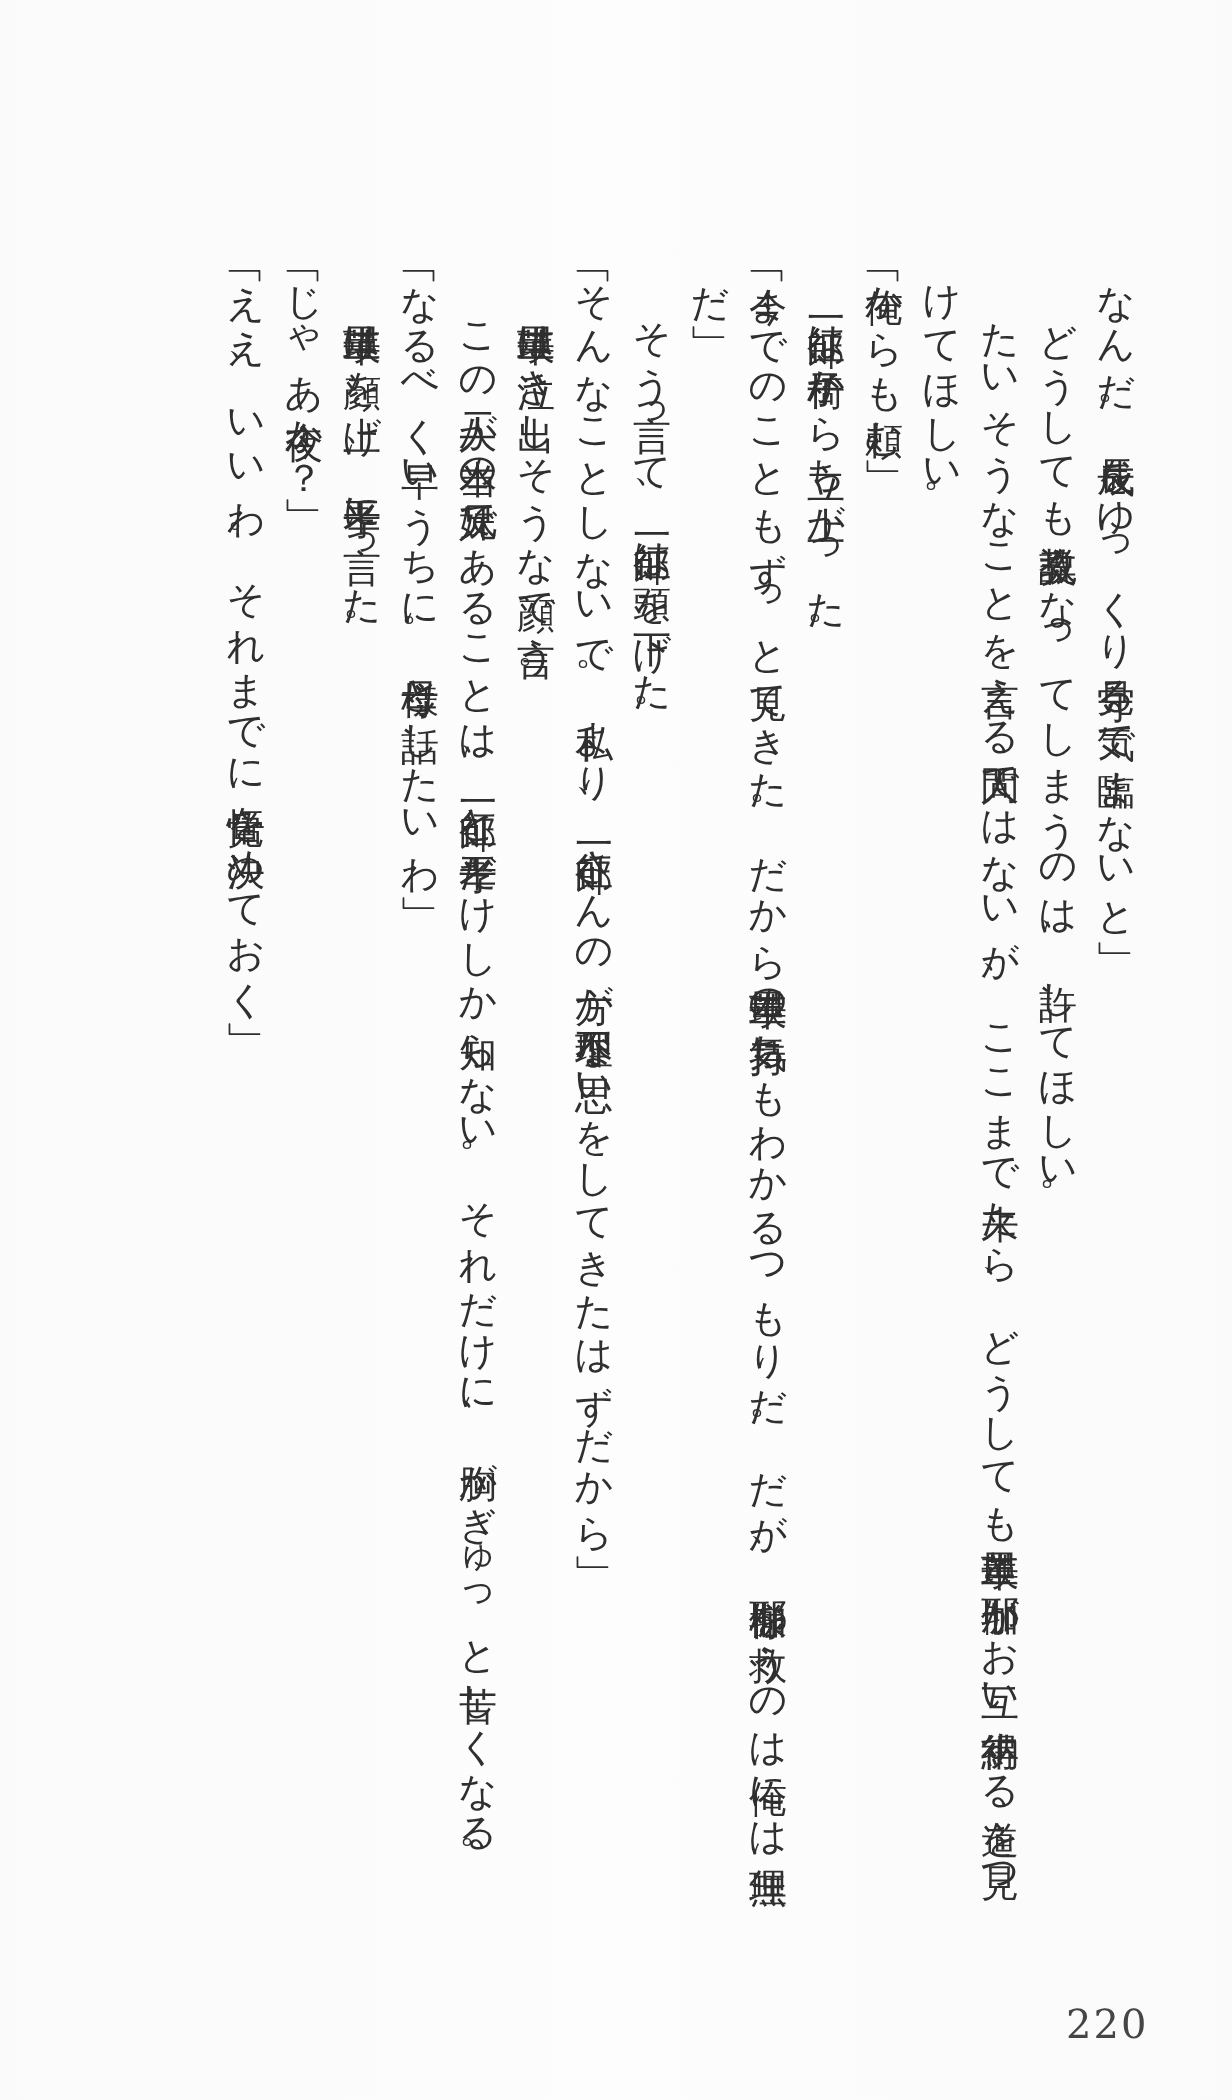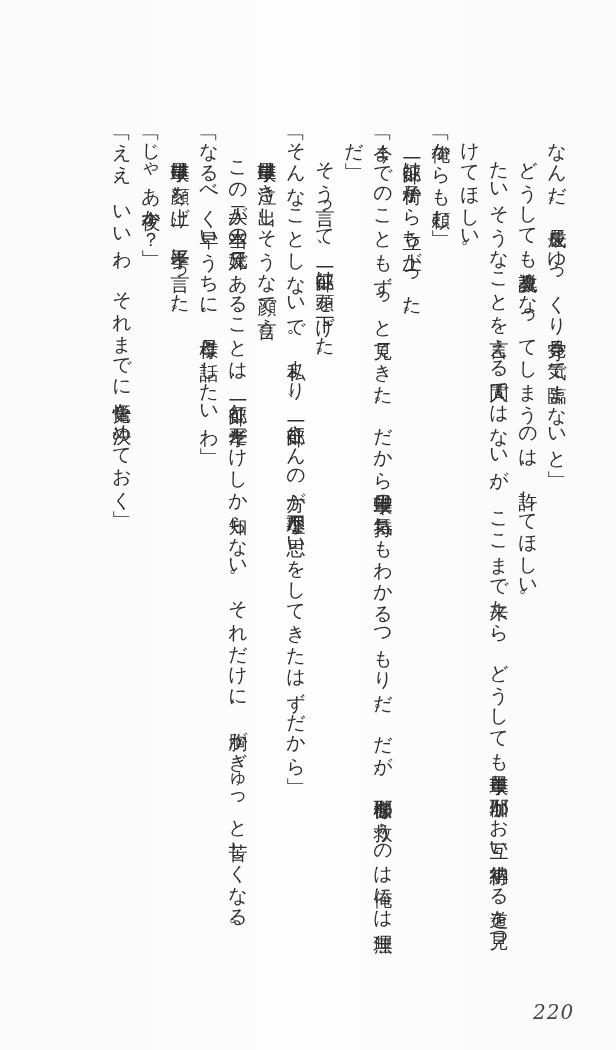--- a/index.html
+++ b/index.html
@@ -37,21 +37,20 @@
     padding: 0;
   }
   .text-block p.indent {
     text-indent: 1em;
   }
   .page-number {
     position: absolute;
     left: 533px;
     top: 1000px;
     font-family: "DejaVu Serif", "Liberation Serif", serif;
-    font-style: italic;
     font-size: 20px;
     letter-spacing: 1px;
     color: #454545;
   }
 </style>
 </head>
 <body>
 
 <div class="page"></div>
 

